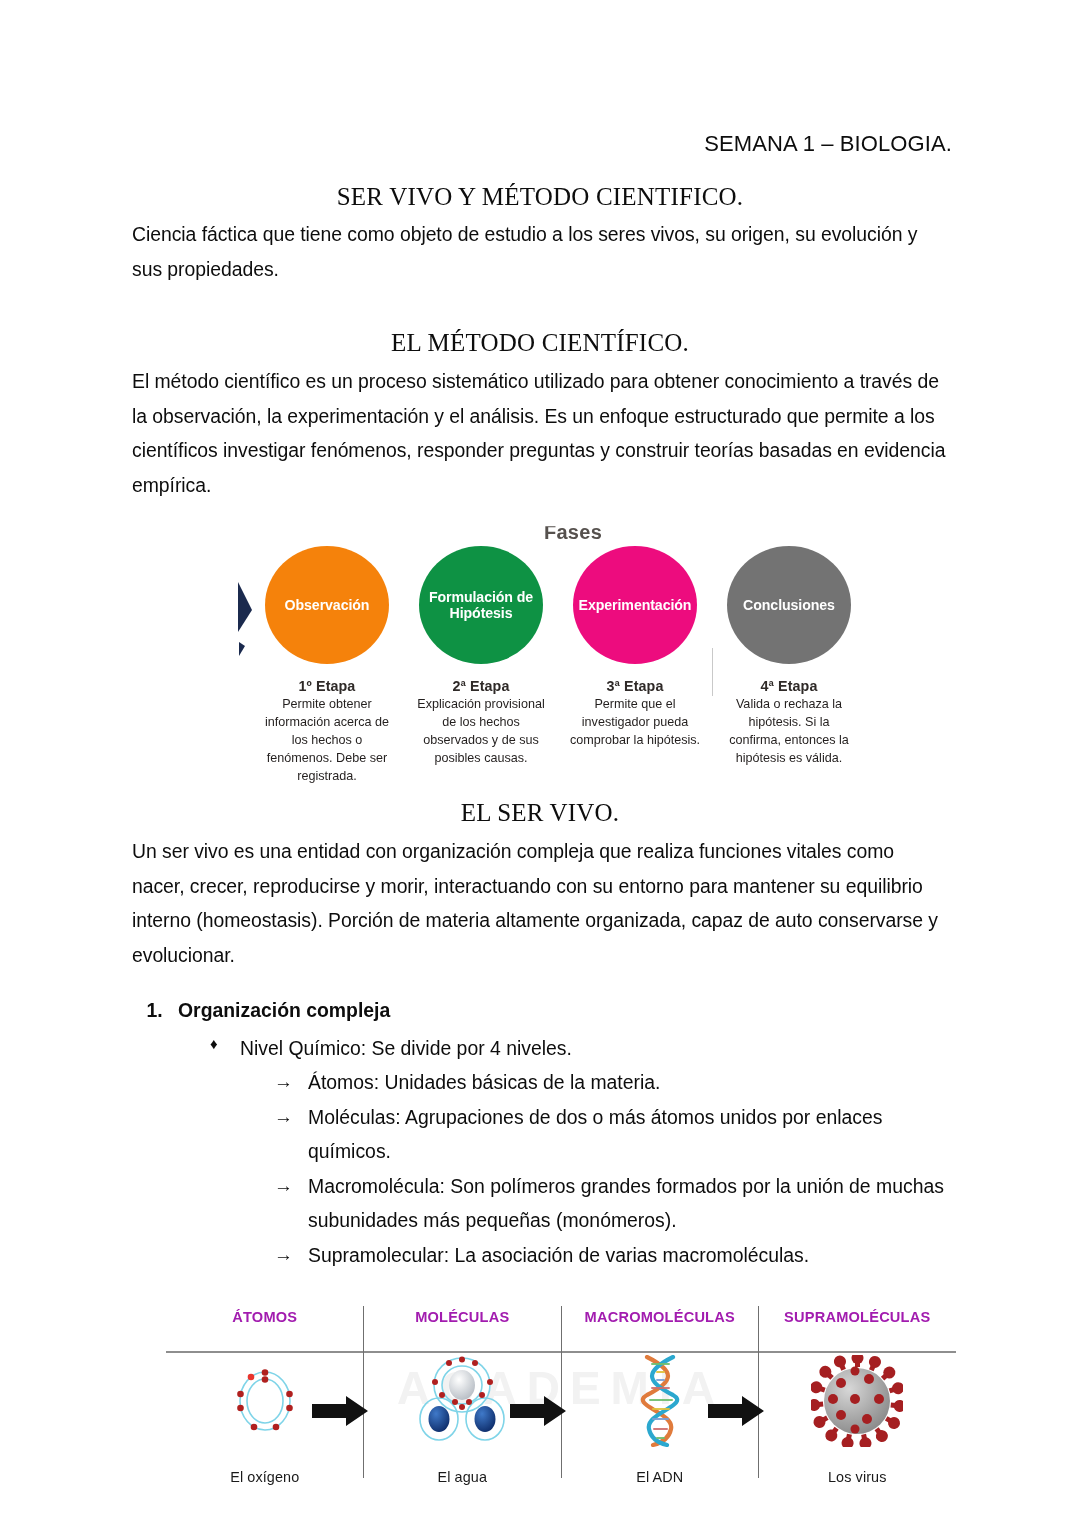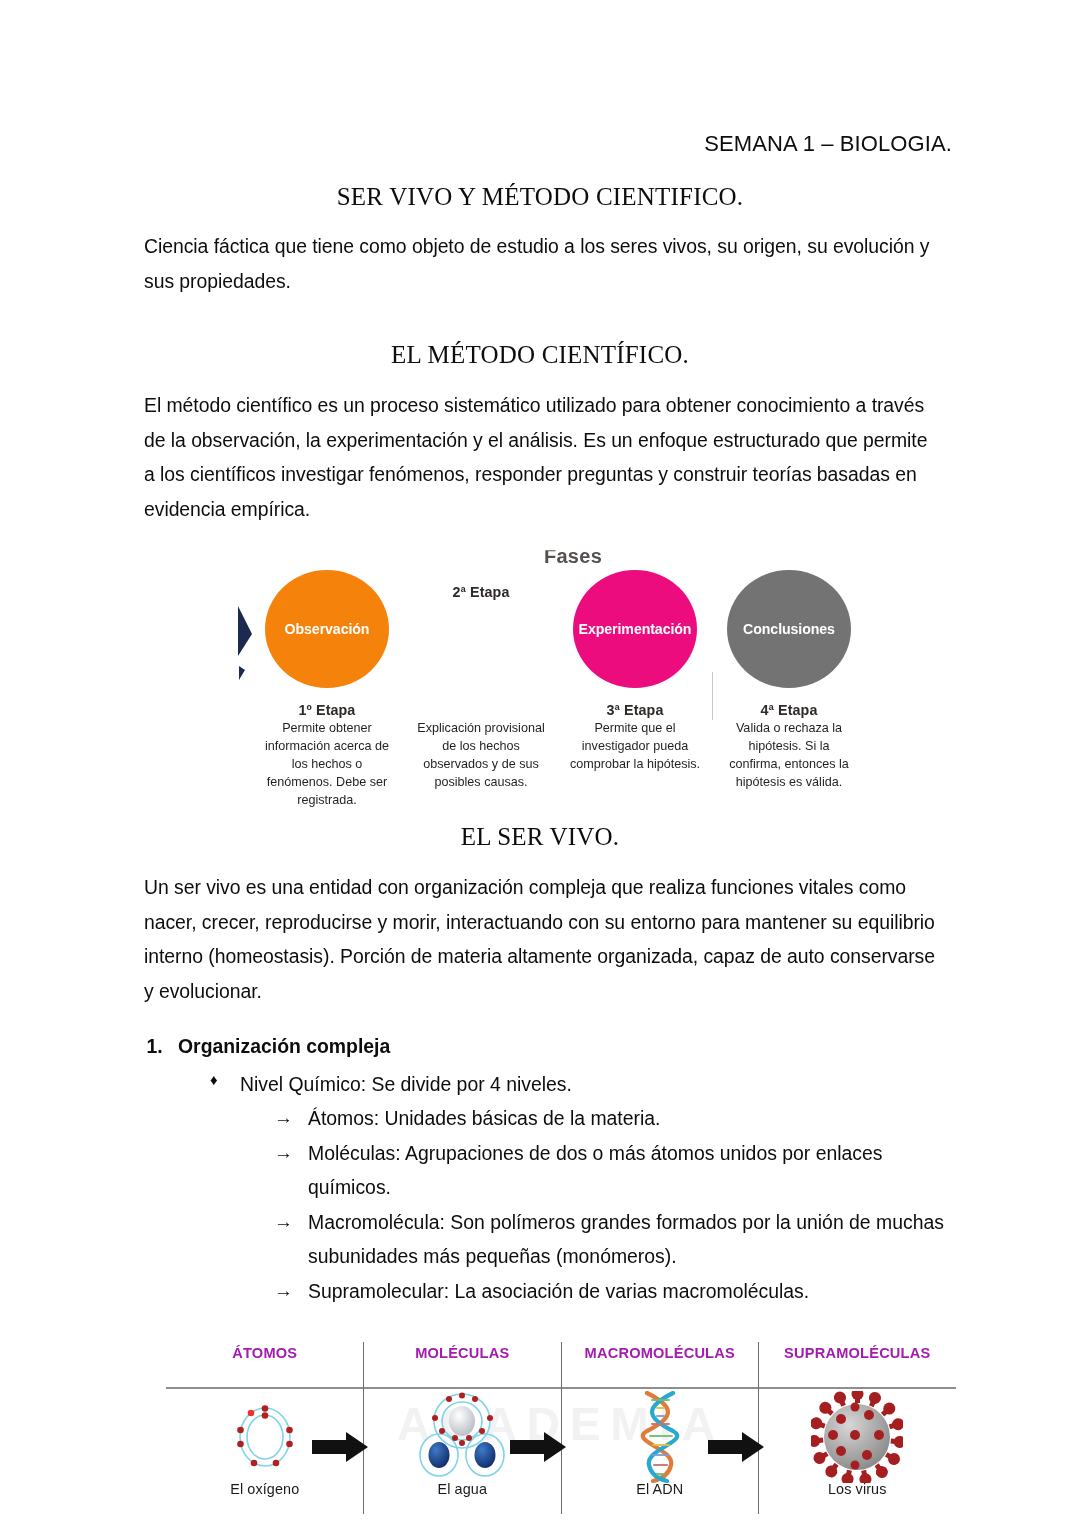--- a/index.html
+++ b/index.html
@@ -38,21 +38,21 @@
     line-height: 1.35;
   }
   .h-title1 { margin-top: 21px; }
   .h-title2 { margin-top: 40px; }
   .h-title3 { margin-top: 0; }
 
   
   p.body {
     font-size: 19.4px;
     line-height: 1.78;
-    margin: 16px;
+    margin: 4px;
     text-align: left;
     letter-spacing: -0.05px;
   }
   .p-intro { margin-top: 22px; }
   .p-metodo { margin-top: 21px; }
   .p-servivo { margin-top: 19px; }
   b { font-weight: 400; }
 
   
   .fases-fig {
@@ -235,21 +235,21 @@
     position: relative;
     z-index: 2;
     height: 132px;
   }
   .lv-cell {
     flex: 1;
     position: relative;
     display: flex;
     flex-direction: column;
     align-items: center;
-    justify-content: flex-start;
+    justify-content: space-between;
   }
   .lv-art { height: 92px; display: flex; align-items: center; justify-content: center; padding-top: 4px;}
   .lv-cap {
     font-size: 14.4px;
     color: #1a1a1a;
     letter-spacing: .1px;
   }
   .col-sep {
     position: absolute;
     top: 0;
@@ -287,20 +287,21 @@
         <path d="M2 6 L16 34 L2 56 Z" fill="#1b2a4e"></path>
         <path d="M3 66 L9 70 L3 80 Z" fill="#1b2a4e"></path>
       </svg>
 
       <div class="circles-row">
         <div class="circle-col">
           <div class="circle" style="background:#F5820B">Observación</div>
           <div class="etapa">1º Etapa</div>
         </div>
         <div class="circle-col">
+          <div class="circle" style="background:#0E9244">Formulación de Hipótesis</div>
           <div class="etapa">2ª Etapa</div>
         </div>
         <div class="circle-col">
           <div class="circle" style="background:#ED0C7E">Experimentación</div>
           <div class="etapa">3ª Etapa</div>
         </div>
         <div class="circle-col">
           <div class="circle" style="background:#737373">Conclusiones</div>
           <div class="etapa">4ª Etapa</div>
         </div>

